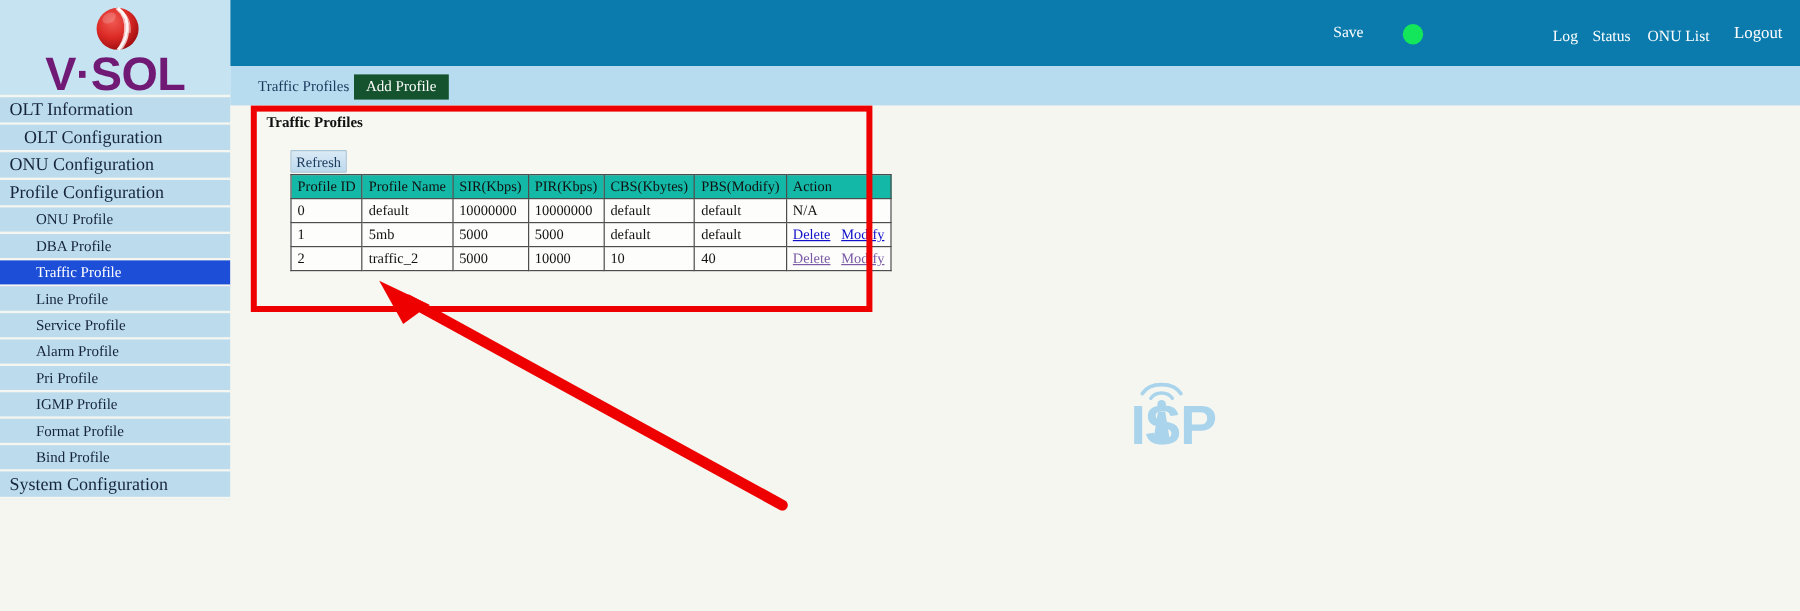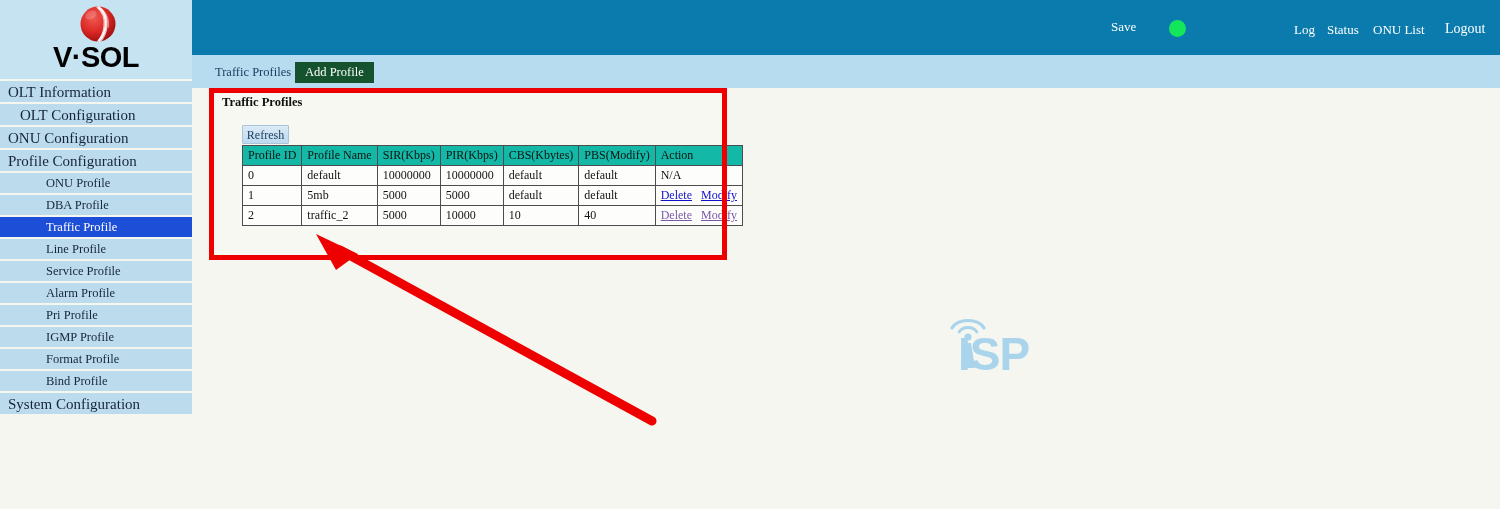--- a/index.html
+++ b/index.html
@@ -113,23 +113,23 @@
     height: 41px;
   }
   #brand-name {
     position: absolute;
     left: 0;
     top: 41px;
     width: 192px;
     text-align: center;
     font-family: "Liberation Sans", sans-serif;
     font-weight: bold;
-    font-size: 29px;
+    font-size: 39px;
     letter-spacing: -0.5px;
-    color: #000000;
+    color: #701a75;
   }
   .nav-item {
     position: absolute;
     left: 0;
     width: 192px;
     box-sizing: border-box;
     background: #bcdcee;
     border-bottom: 2px solid #f5f6f0;
     color: #16243c;
     font-family: "Liberation Serif", serif;
@@ -140,21 +140,21 @@
   .nav-top {
     height: 23px;
     line-height: 22px;
     font-size: 15px;
     padding-left: 8px;
   }
   .nav-sub {
     height: 22px;
     line-height: 21px;
     font-size: 12.5px;
-    padding-left: 46px;
+    padding-left: 30px;
   }
   .nav-sub.selected {
     background: #1d4ed8;
     color: #ffffff;
   }
 
   
   #content {
     position: absolute;
     left: 192px;
@@ -284,21 +284,21 @@
     top: 17px;
     font-family: "Liberation Sans", sans-serif;
     font-weight: bold;
     font-size: 44px;
     color: rgba(190, 80, 70, 0.16);
     letter-spacing: -1px;
     white-space: nowrap;
   }
   #watermark-isp {
     position: absolute;
-    left: 118px;
+    left: 102px;
     top: 17px;
     font-family: "Liberation Sans", sans-serif;
     font-weight: bold;
     font-size: 46px;
     color: #a9d4ec;
     letter-spacing: -1px;
     white-space: nowrap;
   }
   #watermark-antenna {
     position: absolute;

